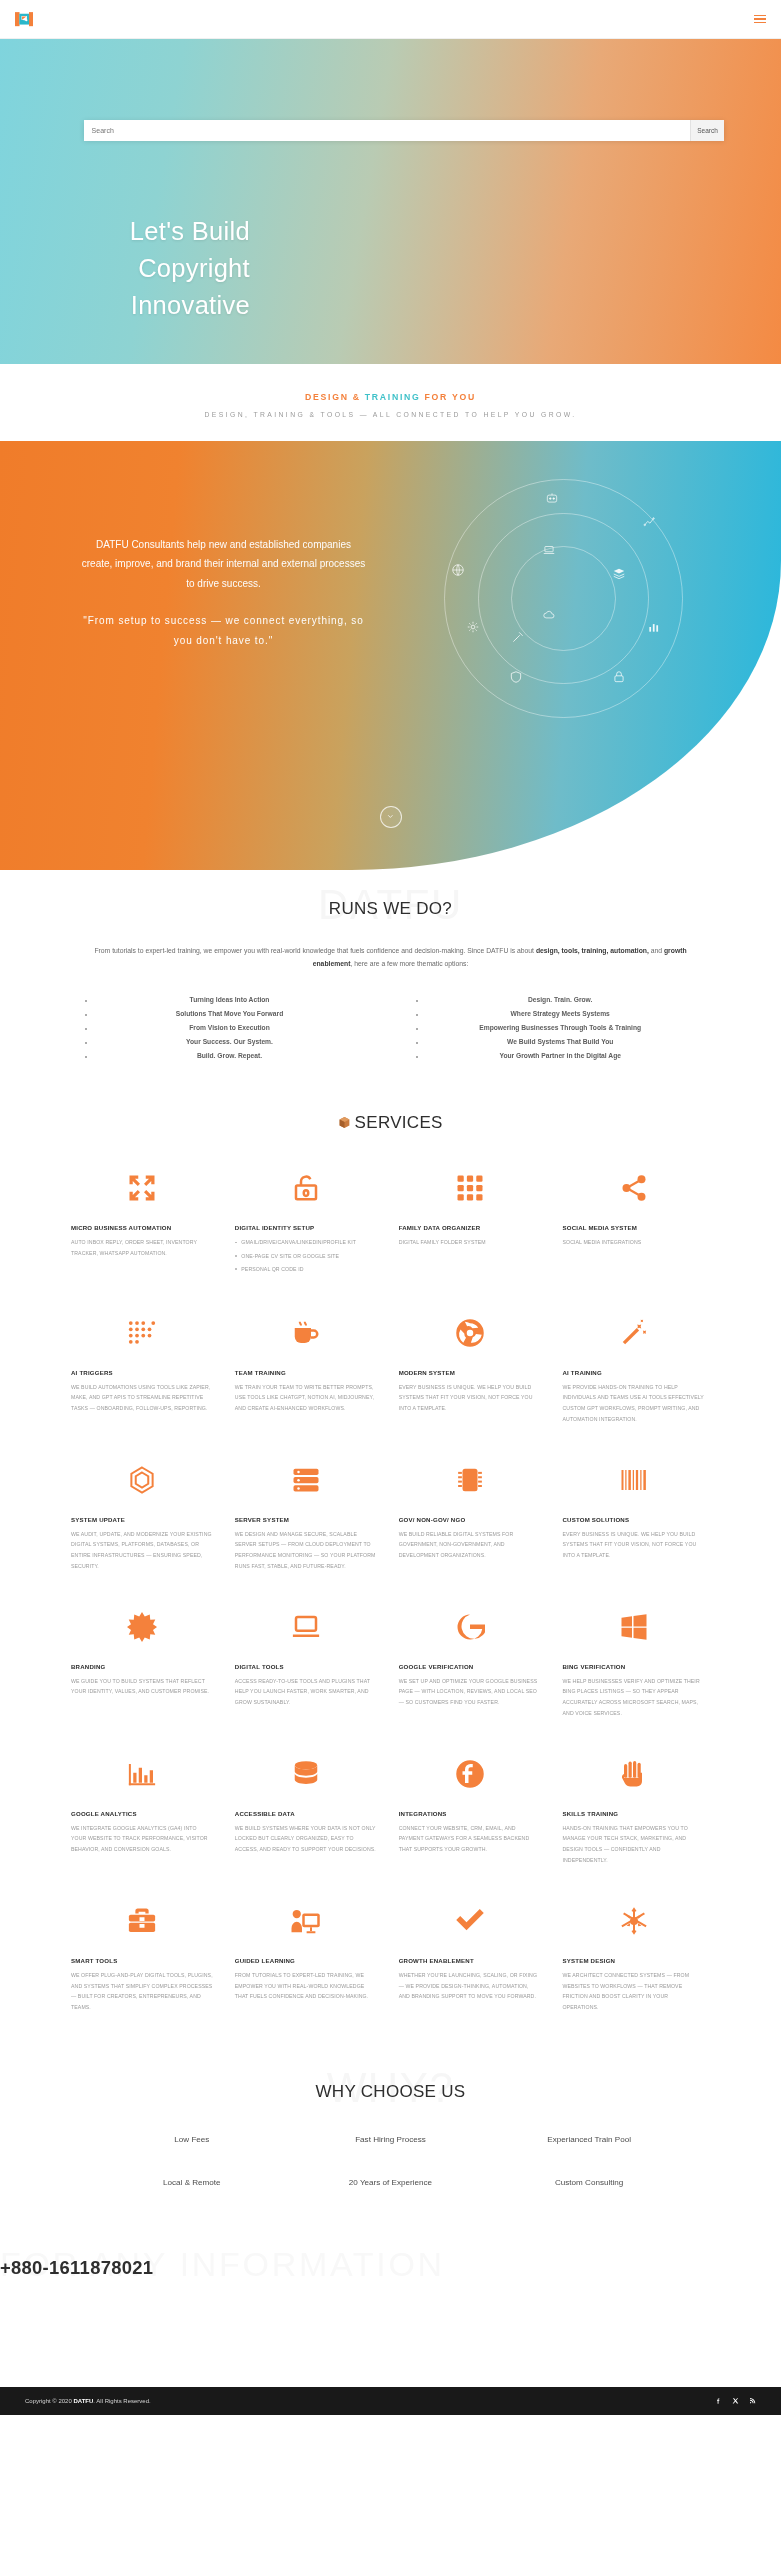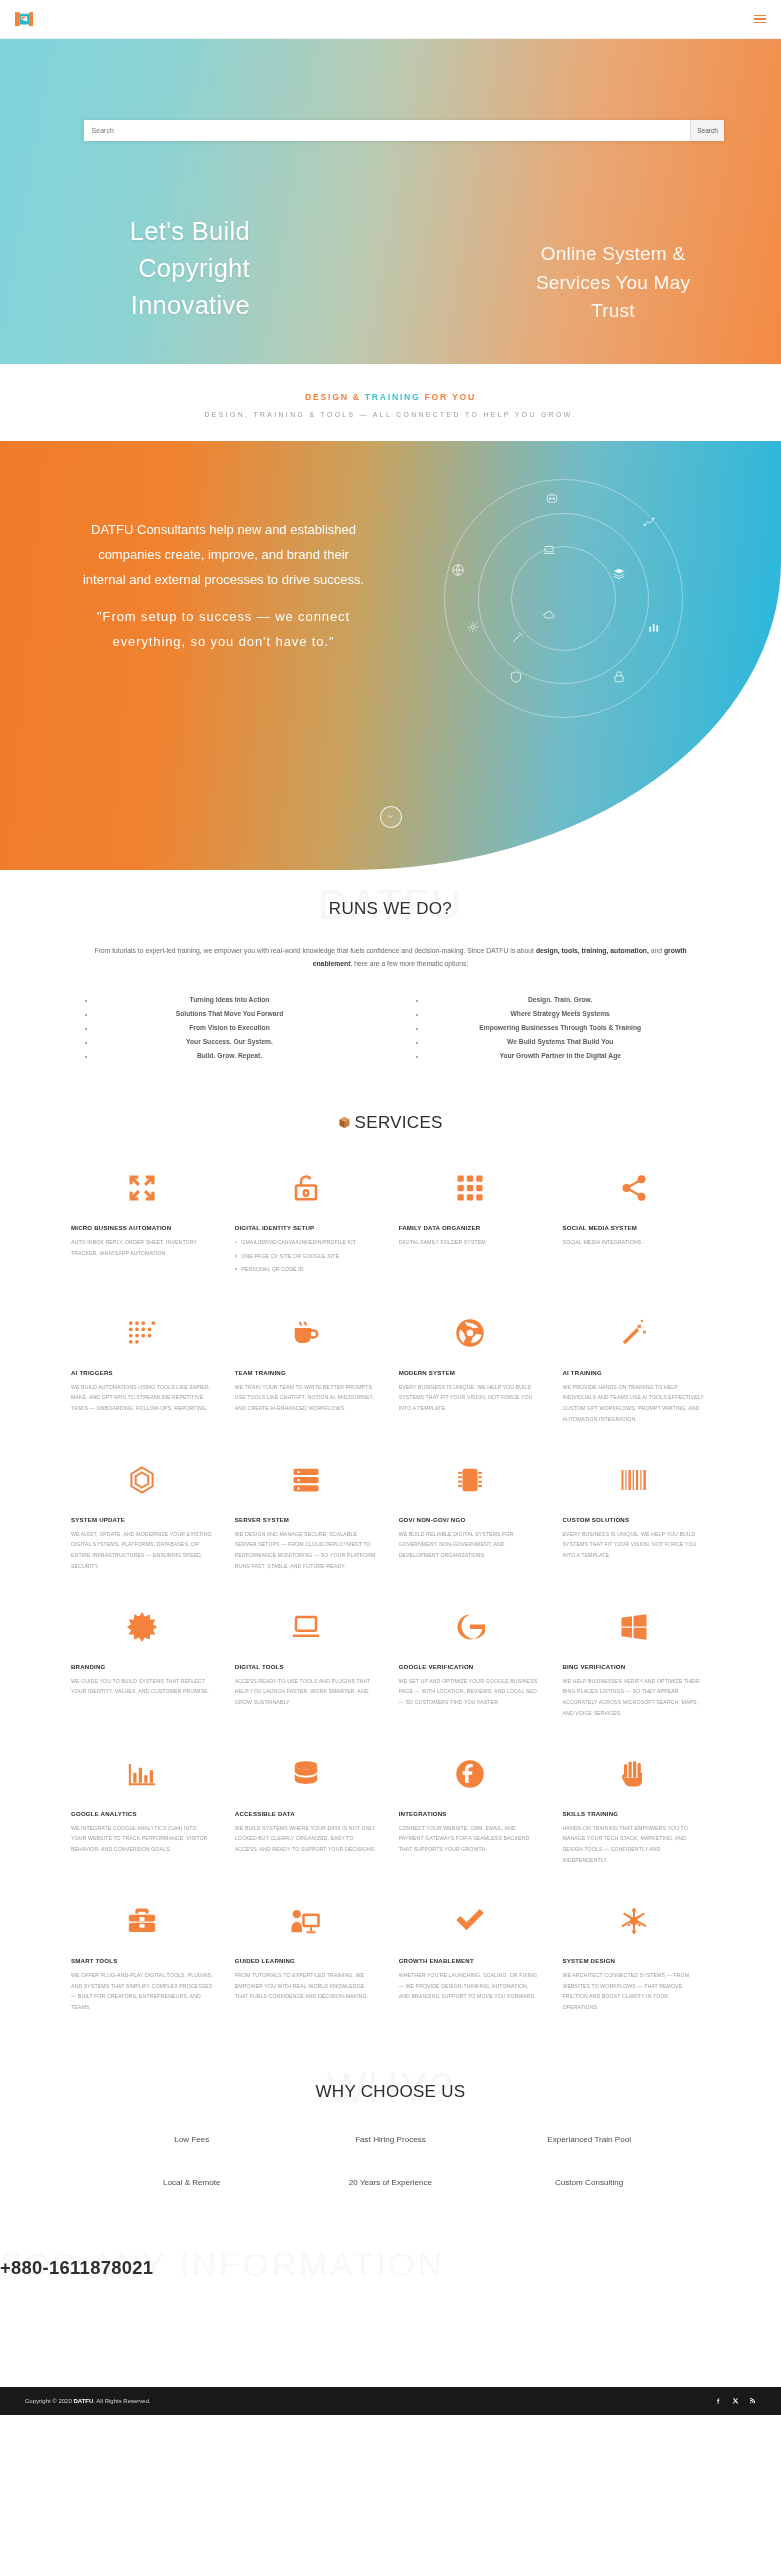--- a/index.html
+++ b/index.html
@@ -119,25 +119,26 @@
   }
   .panel-inner {
     position: absolute;
     left: 81px;
     top: 76px;
     width: 285px;
     text-align: center;
     color: #ffffff;
   }
   .panel-inner p {
-    font-size: 13px;
+    font-size: 10px;
     line-height: 1.95;
     font-weight: 300;
     color: #fdfdfd;
     margin-bottom: 11px;
+    margin-top: 18px;
   }
   .panel-quote {
     color: #f7ef6a;
     font-size: 7.6px;
     letter-spacing: 0.9px;
     font-weight: 700;
     line-height: 2.1;
     margin-bottom: 9.8px !important;
   }
   
@@ -360,21 +361,20 @@
     <span></span>
   </div>
 </header>
 
 <section class="hero">
   <div class="searchbar">
     <input type="text" placeholder="Search" style="">
     <button>Search</button>
   </div>
   <div class="hero-left">Let's Build Copyright Innovative</div>
-  <div class="hero-right">Online System &amp; Services You May Trust</div>
 </section>
 
 <section class="tagline">
   <h3>
     <span>DESIGN &amp;</span>
     <span class="teal">TRAINING</span>
     <span>FOR YOU</span>
   </h3>
   <p>DESIGN, TRAINING &amp; TOOLS — ALL CONNECTED TO HELP YOU GROW.</p>
 </section>

